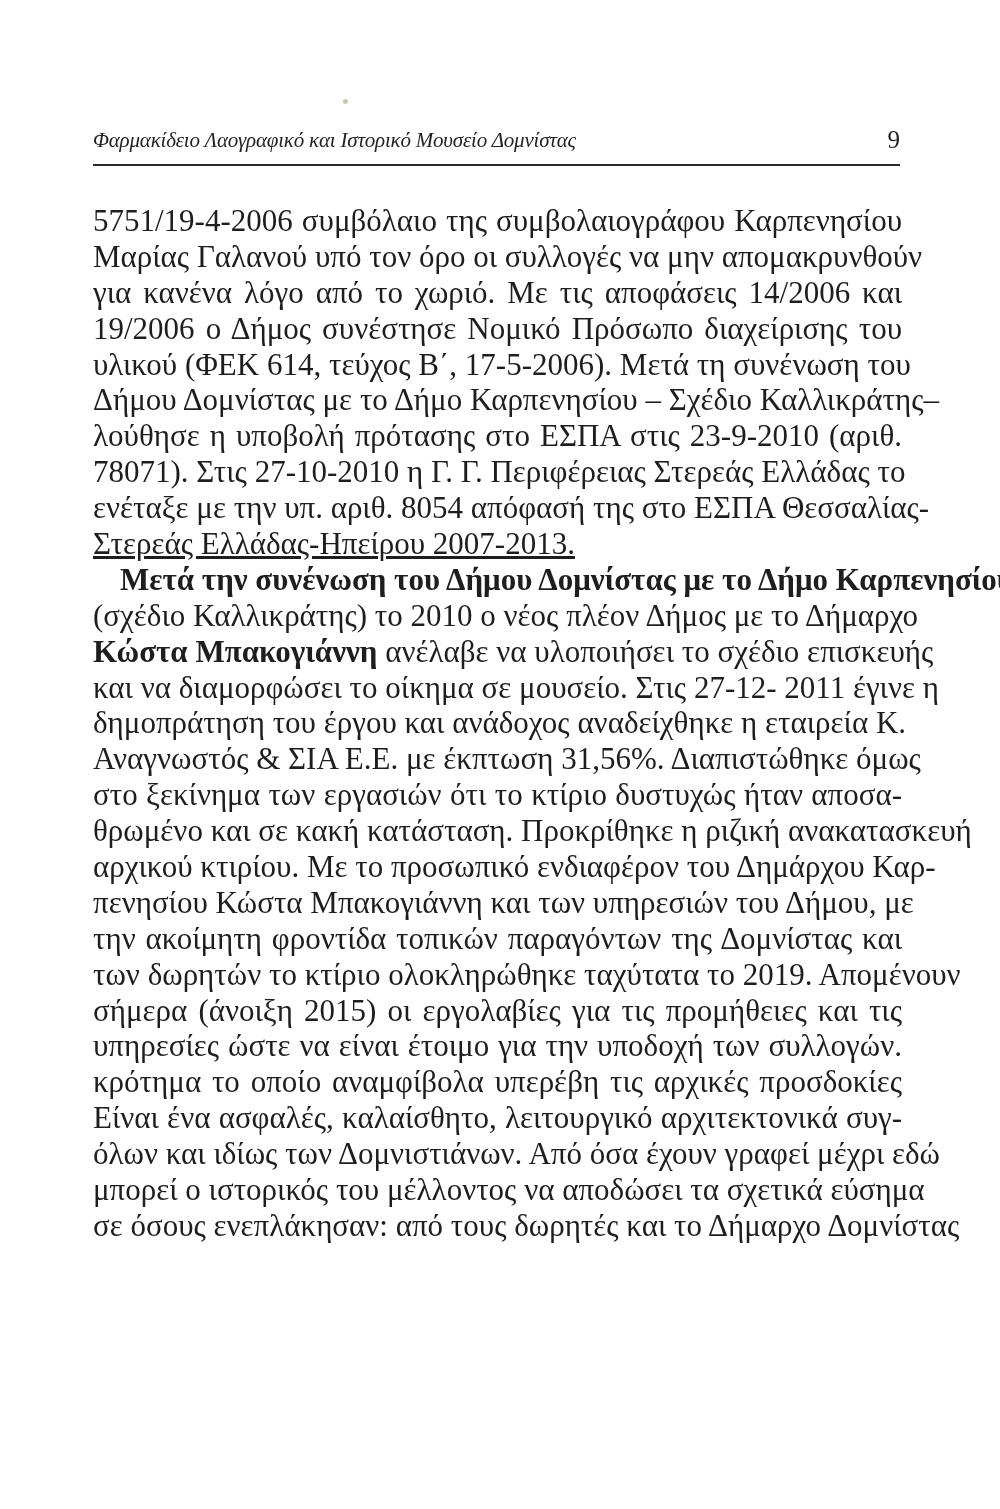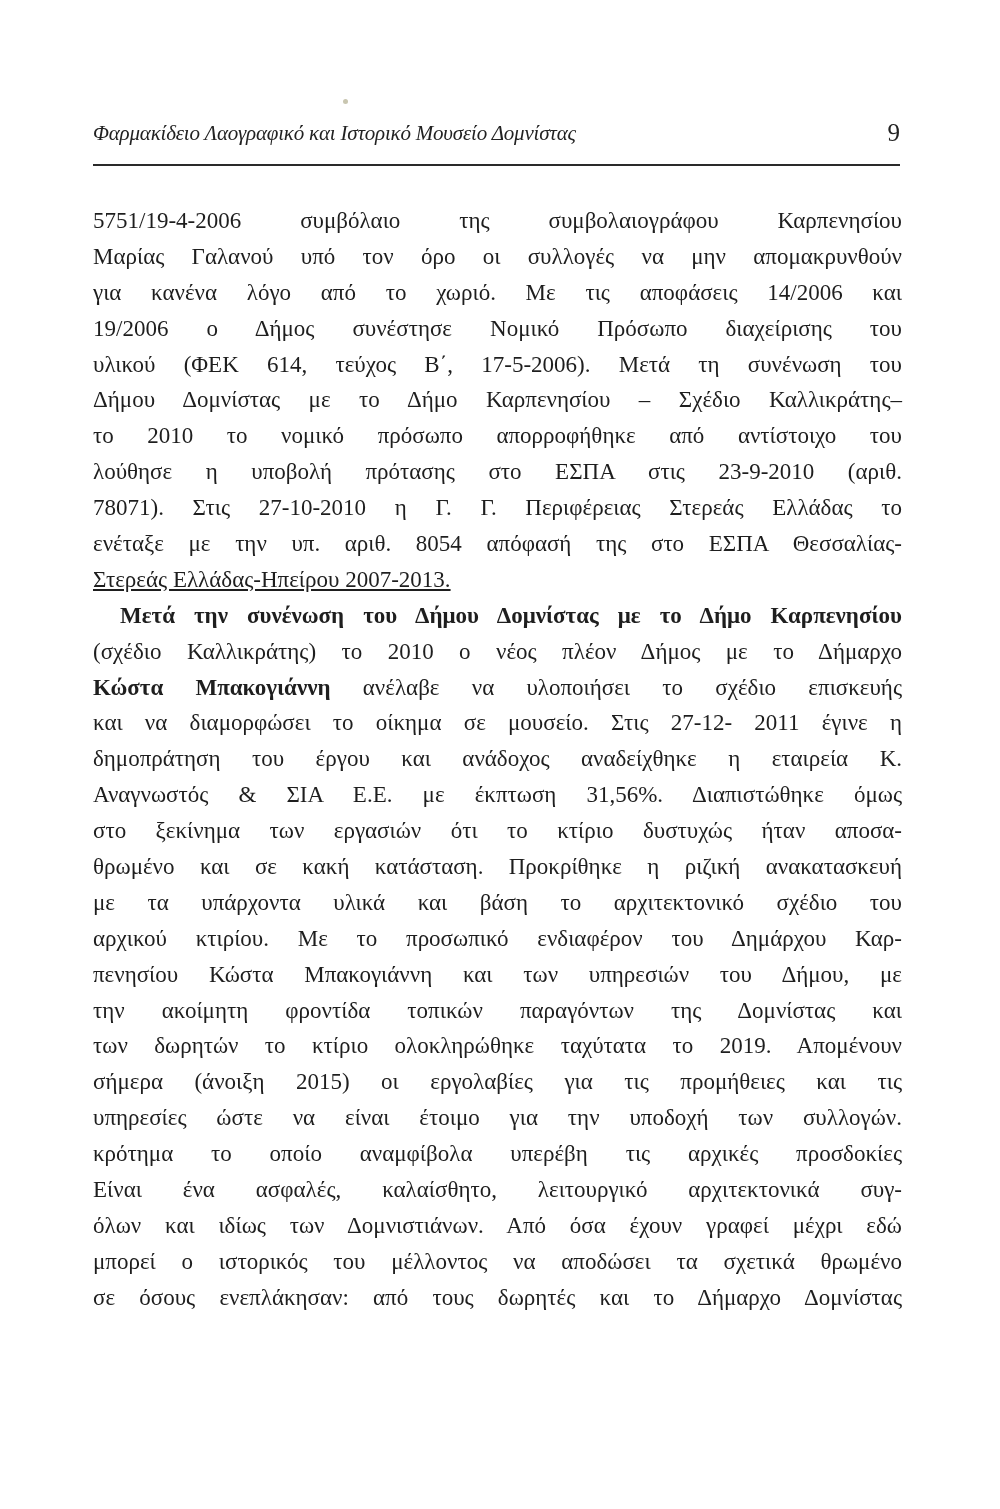--- a/index.html
+++ b/index.html
@@ -27,21 +27,21 @@
       left: 343px;
       top: 99px;
       width: 5px;
       height: 5px;
       border-radius: 50%;
       background: #c9c6b0;
     }
     .running-head {
       position: absolute;
       left: 93px;
-      top: 119px;
+      top: 126px;
       width: 807px;
       height: 34px;
       font-family: Liberation Serif, serif;
     }
     .running-title {
       position: absolute;
       left: 0;
       top: 2px;
       font-style: italic;
       font-size: 21px;
@@ -67,21 +67,21 @@
     .body-text {
       position: absolute;
       left: 93px;
       top: 203px;
       width: 809px;
     }
     .line {
       display: block;
       height: 35.9px;
       line-height: 35.9px;
-      font-size: 23px;
+      font-size: 31px;
       text-align: justify;
       text-align-last: justify;
       white-space: nowrap;
       overflow: visible;
     }
     .line.last {
       text-align-last: left;
       text-decoration: underline;
     }
     .line.indent {
@@ -106,43 +106,41 @@
 
   <div class="body-text">
 
     <div>
       <span class="line">5751/19-4-2006 συμβόλαιο της συμβολαιογράφου Καρπενησίου</span>
       <span class="line">Μαρίας Γαλανού υπό τον όρο οι συλλογές να μην απομακρυνθούν</span>
       <span class="line">για κανένα λόγο από το χωριό. Με τις αποφάσεις 14/2006 και</span>
       <span class="line">19/2006 ο Δήμος συνέστησε Νομικό Πρόσωπο διαχείρισης του</span>
       <span class="line">υλικού (ΦΕΚ 614, τεύχος Β΄, 17-5-2006). Μετά τη συνένωση του</span>
       <span class="line">Δήμου Δομνίστας με το Δήμο Καρπενησίου – Σχέδιο Καλλικράτης–</span>
-      <span class="line">το 2010 το νομικό πρόσωπο απορροφήθηκε από αντίστοιχο του</span>
       <span class="line">λούθησε η υποβολή πρότασης στο ΕΣΠΑ στις 23-9-2010 (αριθ.</span>
       <span class="line">78071). Στις 27-10-2010 η Γ. Γ. Περιφέρειας Στερεάς Ελλάδας το</span>
       <span class="line">ενέταξε με την υπ. αριθ. 8054 απόφασή της στο ΕΣΠΑ Θεσσαλίας-</span>
       <span class="line last">Στερεάς Ελλάδας-Ηπείρου 2007-2013.</span>
     </div>
 
     <div>
       <span class="line indent">Μετά την συνένωση του Δήμου Δομνίστας με το Δήμο Καρπενησίου</span>
       <span class="line">(σχέδιο Καλλικράτης) το 2010 ο νέος πλέον Δήμος με το Δήμαρχο</span>
       <span class="line"><b>Κώστα Μπακογιάννη</b><span> ανέλαβε να υλοποιήσει το σχέδιο επισκευής</span></span>
       <span class="line">και να διαμορφώσει το οίκημα σε μουσείο. Στις 27-12- 2011 έγινε η</span>
       <span class="line">δημοπράτηση του έργου και ανάδοχος αναδείχθηκε η εταιρεία Κ.</span>
       <span class="line">Αναγνωστός &amp; ΣΙΑ Ε.Ε. με έκπτωση 31,56%. Διαπιστώθηκε όμως</span>
       <span class="line">στο ξεκίνημα των εργασιών ότι το κτίριο δυστυχώς ήταν αποσα-</span>
       <span class="line">θρωμένο και σε κακή κατάσταση. Προκρίθηκε η ριζική ανακατασκευή</span>
-      <span class="line">με τα υπάρχοντα υλικά και βάση το αρχιτεκτονικό σχέδιο του</span>
       <span class="line">αρχικού κτιρίου. Με το προσωπικό ενδιαφέρον του Δημάρχου Καρ-</span>
       <span class="line">πενησίου Κώστα Μπακογιάννη και των υπηρεσιών του Δήμου, με</span>
       <span class="line">την ακοίμητη φροντίδα τοπικών παραγόντων της Δομνίστας και</span>
       <span class="line">των δωρητών το κτίριο ολοκληρώθηκε ταχύτατα το 2019. Απομένουν</span>
       <span class="line">σήμερα (άνοιξη 2015) οι εργολαβίες για τις προμήθειες και τις</span>
       <span class="line">υπηρεσίες ώστε να είναι έτοιμο για την υποδοχή των συλλογών.</span>
       <span class="line">κρότημα το οποίο αναμφίβολα υπερέβη τις αρχικές προσδοκίες</span>
       <span class="line">Είναι ένα ασφαλές, καλαίσθητο, λειτουργικό αρχιτεκτονικά συγ-</span>
       <span class="line">όλων και ιδίως των Δομνιστιάνων. Από όσα έχουν γραφεί μέχρι εδώ</span>
-      <span class="line">μπορεί ο ιστορικός του μέλλοντος να αποδώσει τα σχετικά θρωμένο</span>
+      <span class="line">μπορεί ο ιστορικός του μέλλοντος να αποδώσει τα σχετικά εύσημα</span>
       <span class="line">σε όσους ενεπλάκησαν: από τους δωρητές και το Δήμαρχο Δομνίστας</span>
     </div>
   </div>
 </div>
 
 </body></html>

